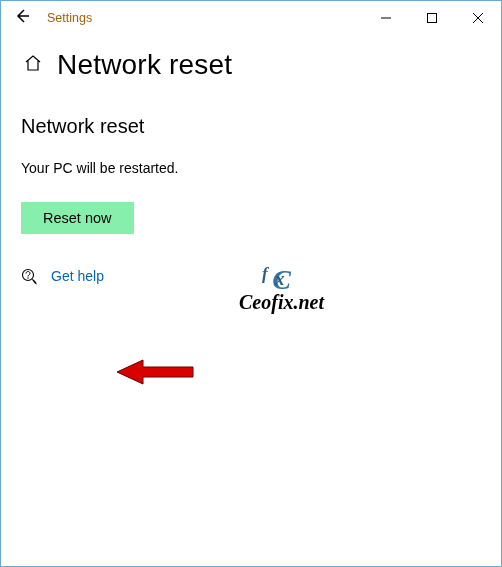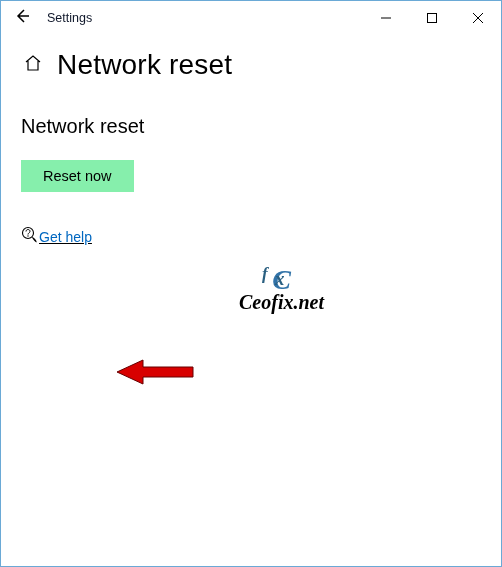--- a/index.html
+++ b/index.html
@@ -15,21 +15,21 @@
 }
 
 .titlebar{
   display:flex;align-items:center;height:34px;
 }
 .back-btn{
   width:42px;height:34px;display:flex;align-items:center;justify-content:center;
 }
 .back-btn svg{width:16px;height:16px;stroke:#000;fill:none;stroke-width:1.5}
 .win-title{
-  font-size:12.5px;padding-left:4px;color:#0f172a;
+  font-size:12.5px;padding-left:4px;color:#a16207;
 }
 .win-controls{
   margin-left:auto;display:flex;
 }
 .win-controls .wc{
   width:46px;height:34px;display:flex;align-items:center;justify-content:center;
 }
 .win-controls svg{width:10px;height:10px;stroke:#000;fill:none;stroke-width:1}
 
 .page-header{
@@ -57,21 +57,21 @@
 .reset-btn{
   display:inline-block;
   background:#86efac;
   border:none;
   font:inherit;font-size:14.5px;color:#000;
   padding:8px 22px;
   min-width:96px;
   text-align:center;
 }
 .help-row{
-  display:flex;align-items:center;margin-top:34px;text-decoration:underline;
+  display:flex;margin-top:34px;gap:12px;
 }
 .help-row svg{width:18px;height:18px}
 .help-link{
   color:#0067c0;font-size:14px;
 }
 
 .arrow-overlay{
   position:absolute;
   left:116px;top:356px;
   pointer-events:none;
@@ -139,20 +139,21 @@
   <span class="home-ico">
     <svg viewBox="0 0 20 20">
         <path d="M3 9 L10 3 L17 9 M5 8 V17 H15 V8"></path>
       </svg>
   </span>
   <div class="page-title">Network reset</div>
 </div>
 
 <div class="content">
   <div class="section-heading">Network reset</div>
+  <p class="restart-note">Your PC will be restarted.</p>
   <button class="reset-btn">Reset now</button>
   <div class="help-row">
     <span>
       <svg viewBox="0 0 18 18">
         <circle cx="7" cy="7" r="5.5" fill="none" stroke="#000" stroke-width="1.1"></circle>
         <path d="M5 5.5c0-1.1.9-2 2-2s2 .8 2 1.8c0 .9-.6 1.3-1.2 1.8-.5.4-.8.7-.8 1.4" fill="none" stroke="#000" stroke-width="1"></path>
         <circle cx="7" cy="10" r="0.7" fill="#000"></circle>
         <path d="M11.5 11 C13.5 12, 16 14.5, 15.5 16.5 C14 16, 12 13.5, 11 11.5 Z" fill="#000"></path>
       </svg>
     </span>

